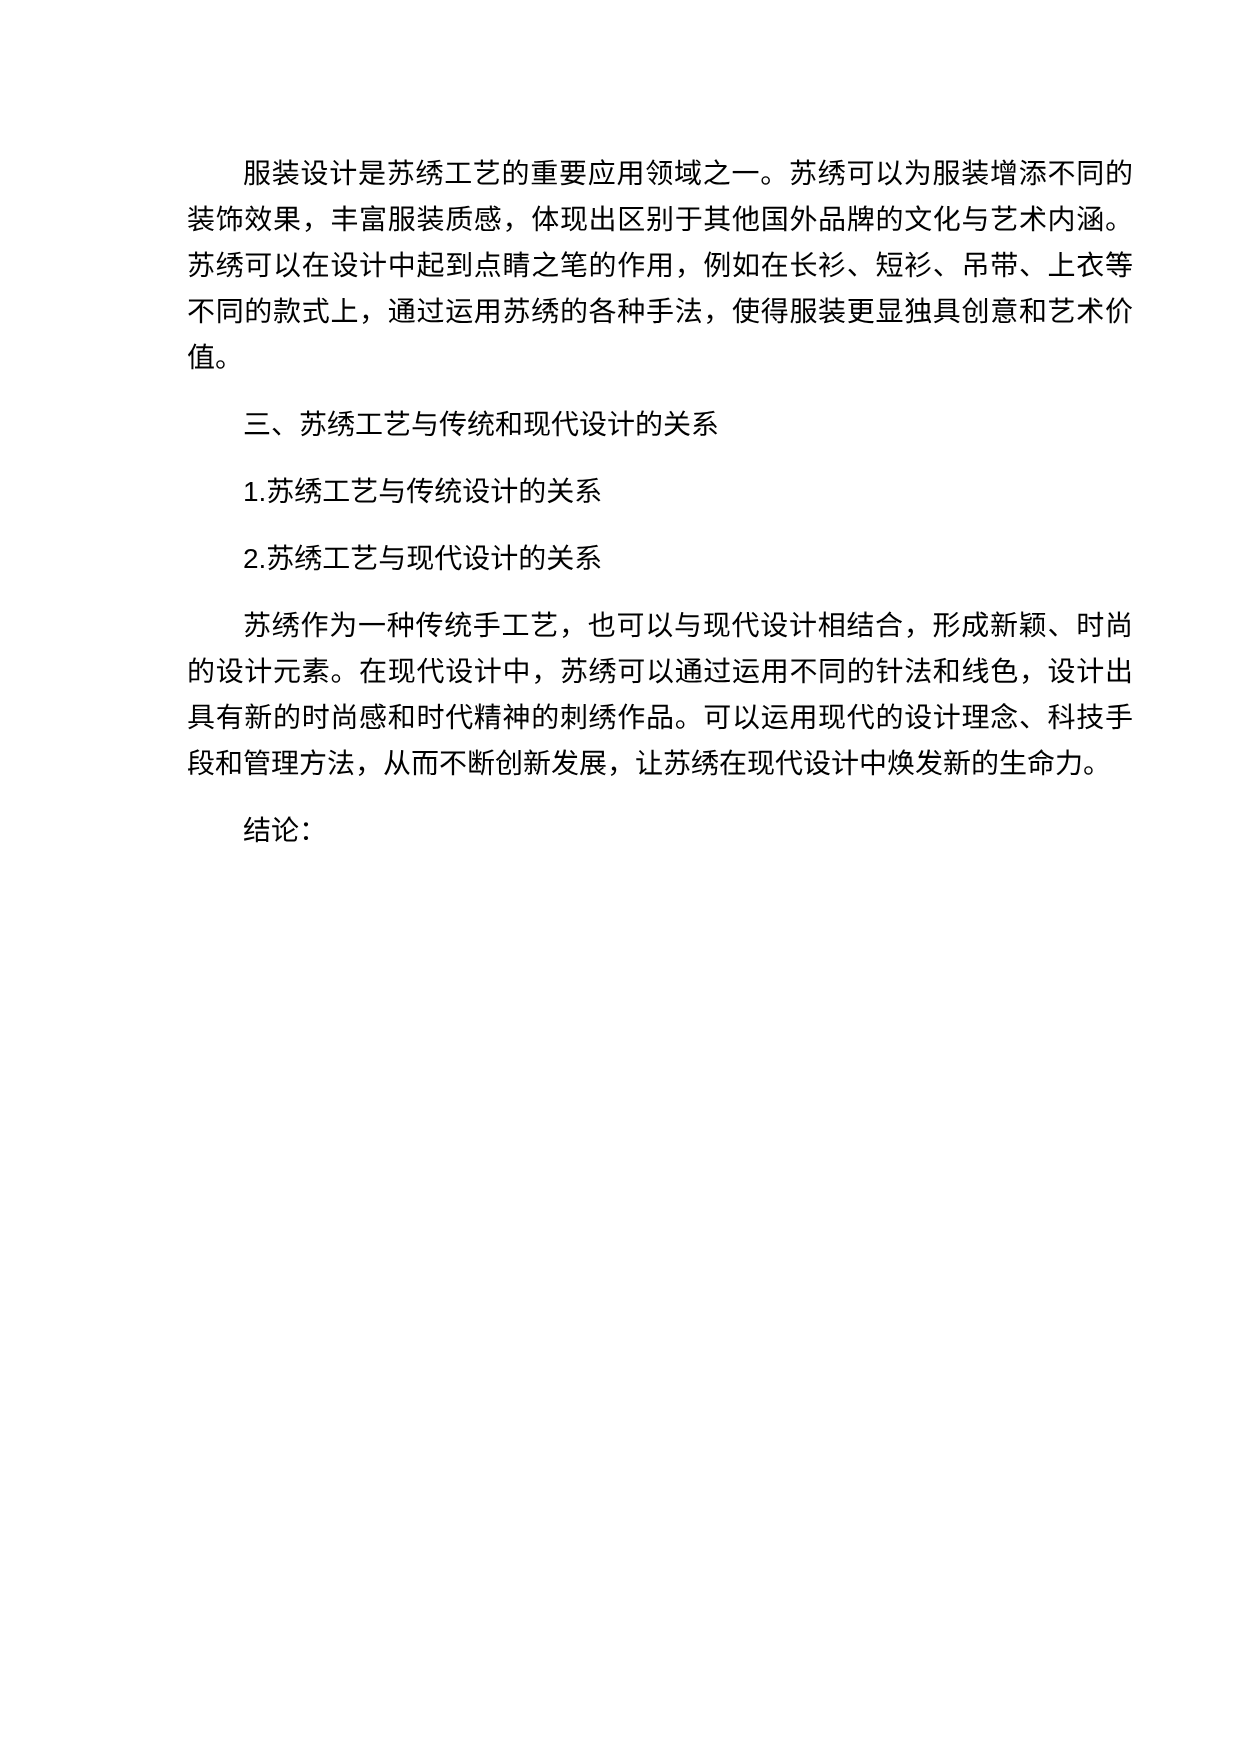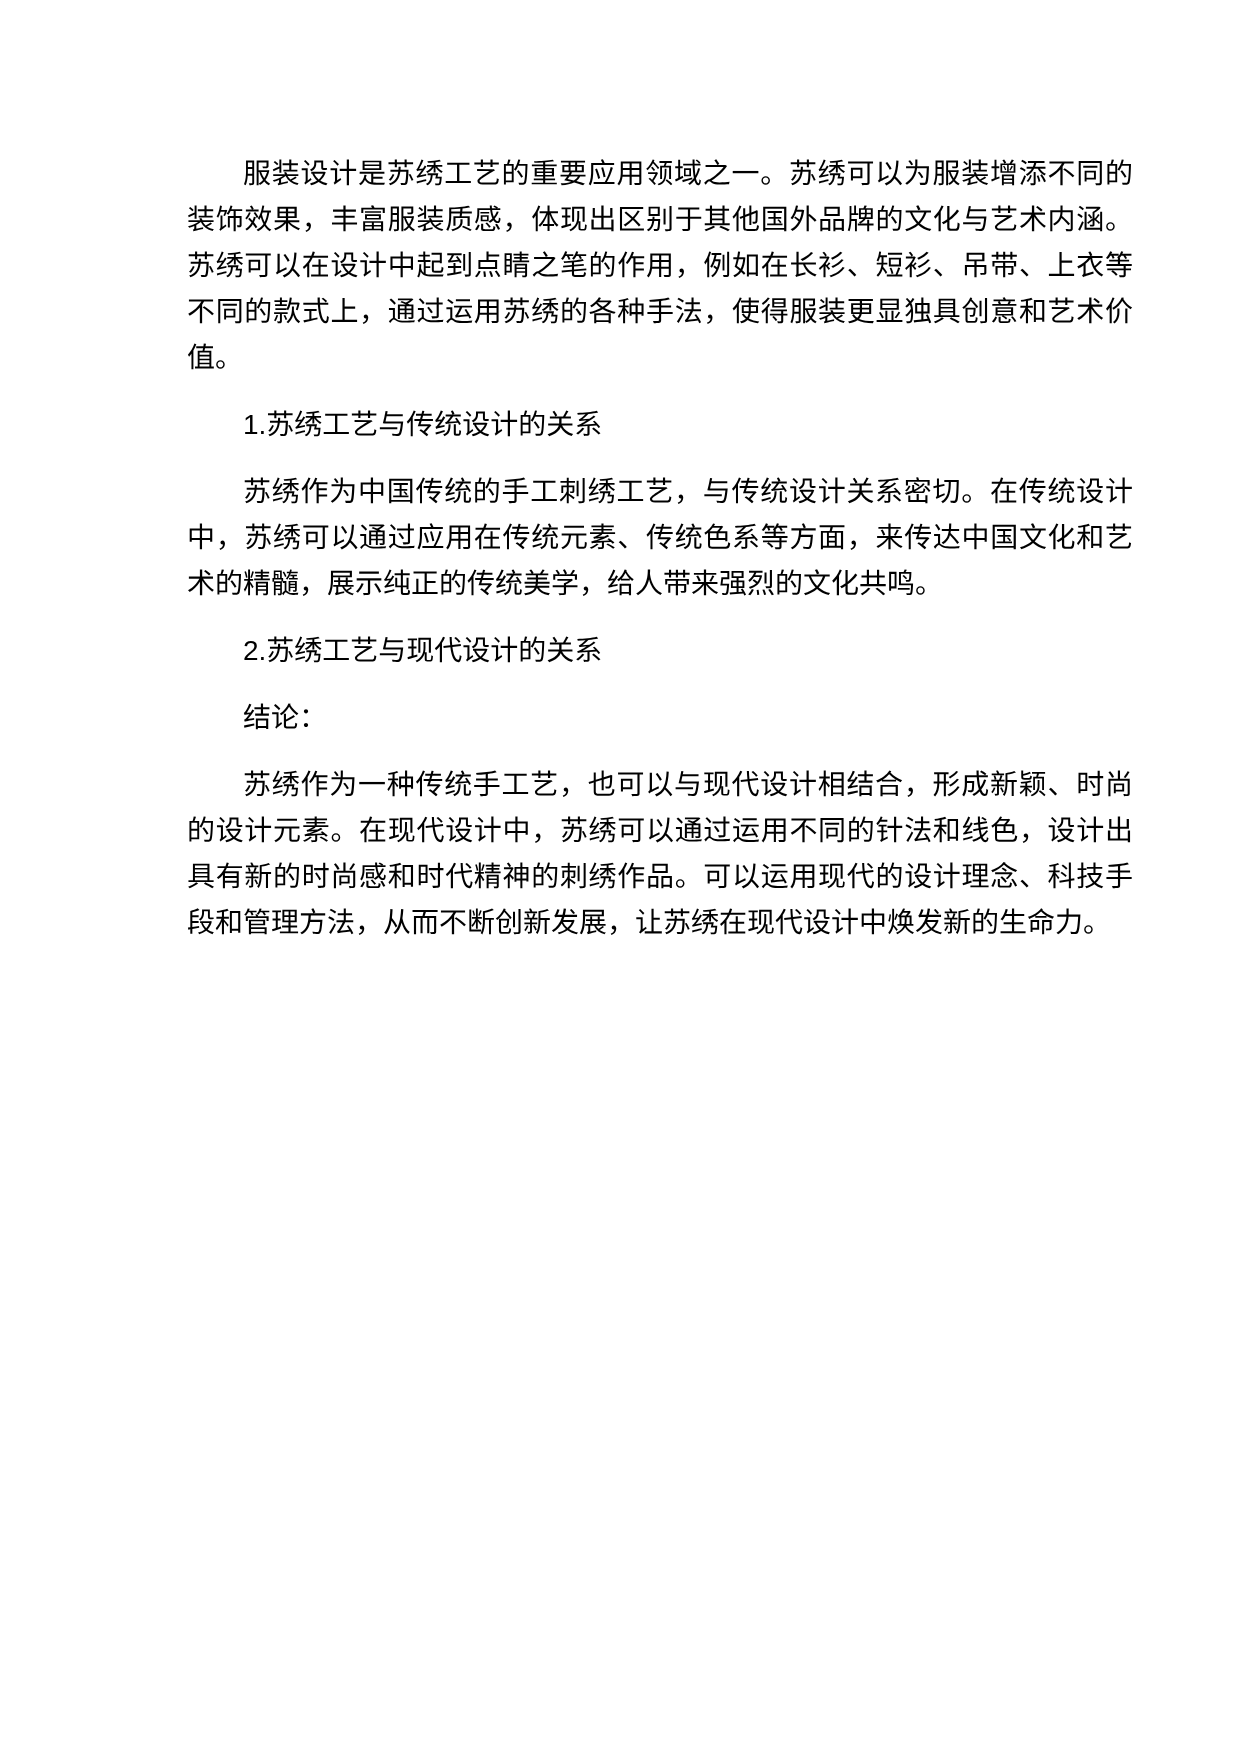--- a/index.html
+++ b/index.html
@@ -33,18 +33,18 @@
   
   .heading-num, .heading-section, .conclusion-label {
     font-weight: 400;
   }
 </style>
 </head>
 <body>
 
 <div class="page">
   <p class="para">服装设计是苏绣工艺的重要应用领域之一。苏绣可以为服装增添不同的装饰效果，丰富服装质感，体现出区别于其他国外品牌的文化与艺术内涵。苏绣可以在设计中起到点睛之笔的作用，例如在长衫、短衫、吊带、上衣等不同的款式上，通过运用苏绣的各种手法，使得服装更显独具创意和艺术价值。</p>
+  <p class="para heading-section">三、苏绣工艺与传统和现代设计的关系</p>
   <p class="para heading-num">1.苏绣工艺与传统设计的关系</p>
-  <p class="para">苏绣作为中国传统的手工刺绣工艺，与传统设计关系密切。在传统设计中，苏绣可以通过应用在传统元素、传统色系等方面，来传达中国文化和艺术的精髓，展示纯正的传统美学，给人带来强烈的文化共鸣。</p>
   <p class="para heading-num">2.苏绣工艺与现代设计的关系</p>
+  <p class="para">苏绣作为一种传统手工艺，也可以与现代设计相结合，形成新颖、时尚的设计元素。在现代设计中，苏绣可以通过运用不同的针法和线色，设计出具有新的时尚感和时代精神的刺绣作品。可以运用现代的设计理念、科技手段和管理方法，从而不断创新发展，让苏绣在现代设计中焕发新的生命力。</p>
   <p class="para conclusion-label">结论：</p>
-  <p class="para">苏绣作为一种传统手工艺，也可以与现代设计相结合，形成新颖、时尚的设计元素。在现代设计中，苏绣可以通过运用不同的针法和线色，设计出具有新的时尚感和时代精神的刺绣作品。可以运用现代的设计理念、科技手段和管理方法，从而不断创新发展，让苏绣在现代设计中焕发新的生命力。</p>
 </div>
 
 </body></html>

